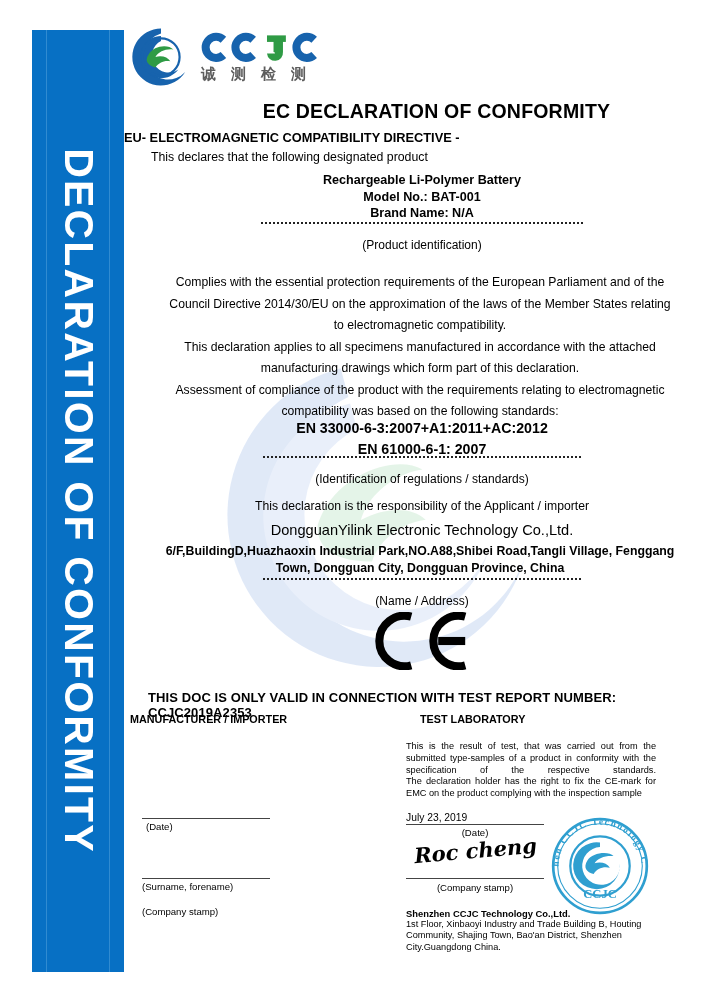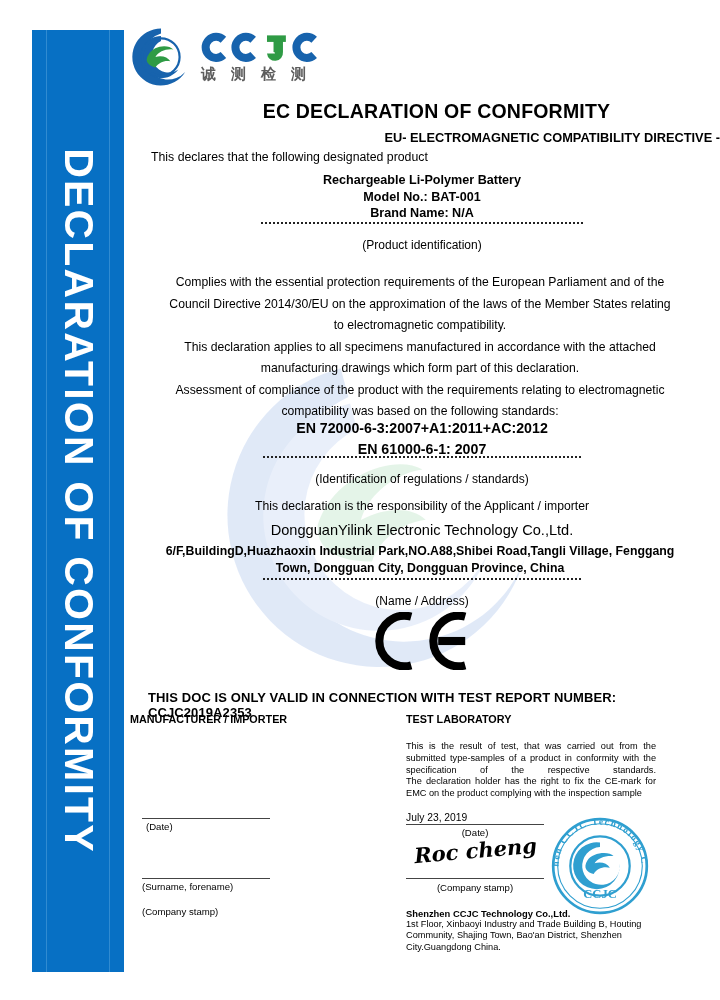--- a/index.html
+++ b/index.html
@@ -69,22 +69,22 @@
     font-size:15px;color:#5d5d5d;font-weight:bold;
     font-family:"DejaVu Sans",sans-serif;
     letter-spacing:5px;
   }
 
   .title{
     position:absolute;left:0;right:0;top:100px;
     text-align:center;font-size:19.5px;font-weight:bold;letter-spacing:.2px;margin-left:29px;
   }
   .subtitle{
-    position:absolute;left:0;right:0;top:130px;
-    text-align:right;font-size:12.8px;font-weight:bold;
+    position:absolute;left:0;right:7px;top:130px;
+    text-align:left;font-size:12.8px;font-weight:bold;
   }
   .declares{
     position:absolute;left:27px;top:150px;
     font-size:12.3px;
   }
 
   .prod{
     position:absolute;left:0;right:0;top:172px;
     text-align:center;font-size:12.6px;font-weight:bold;line-height:16.5px;
   }
@@ -136,21 +136,21 @@
 
   .valid-line{
     position:absolute;left:24px;top:690px;
     font-size:13px;font-weight:bold;letter-spacing:.1px;
   }
   .col-head-mfr{
     position:absolute;left:6px;top:713px;
     font-size:10.8px;font-weight:bold;
   }
   .col-head-lab{
-    position:absolute;left:282px;top:713px;
+    position:absolute;left:296px;top:713px;
     font-size:10.8px;font-weight:bold;
   }
 
   .lab-text{
     position:absolute;left:282px;top:741px;width:250px;
     font-size:9.2px;line-height:11.8px;text-align:justify;
   }
   .lab-text p{margin:0;}
   .lab-text p.j{text-align:justify;text-align-last:justify;}
 
@@ -262,21 +262,21 @@
       <div>Complies with the essential protection requirements of the European Parliament and of the</div>
       <div>Council Directive 2014/30/EU on the approximation of the laws of the Member States relating</div>
       <div>to electromagnetic compatibility.</div>
       <div>This declaration applies to all specimens manufactured in accordance with the attached</div>
       <div>manufacturing drawings which form part of this declaration.</div>
       <div>Assessment of compliance of the product with the requirements relating to electromagnetic</div>
       <div>compatibility was based on the following standards:</div>
     </div>
 
     <div class="standards">
-      <div>EN 72000-6-3:2007+A1:2011+AC:2012</div>
+      <div>EN 33000-6-3:2007+A1:2011+AC:2012</div>
       <div>EN 61000-6-1: 2007</div>
     </div>
 
     <div class="dotline-wrap dl-std">
       <div class="dots"></div>
       <div class="caption">(Identification of regulations / standards)</div>
     </div>
 
     <div class="responsibility">This declaration is the responsibility of the Applicant / importer</div>
 

